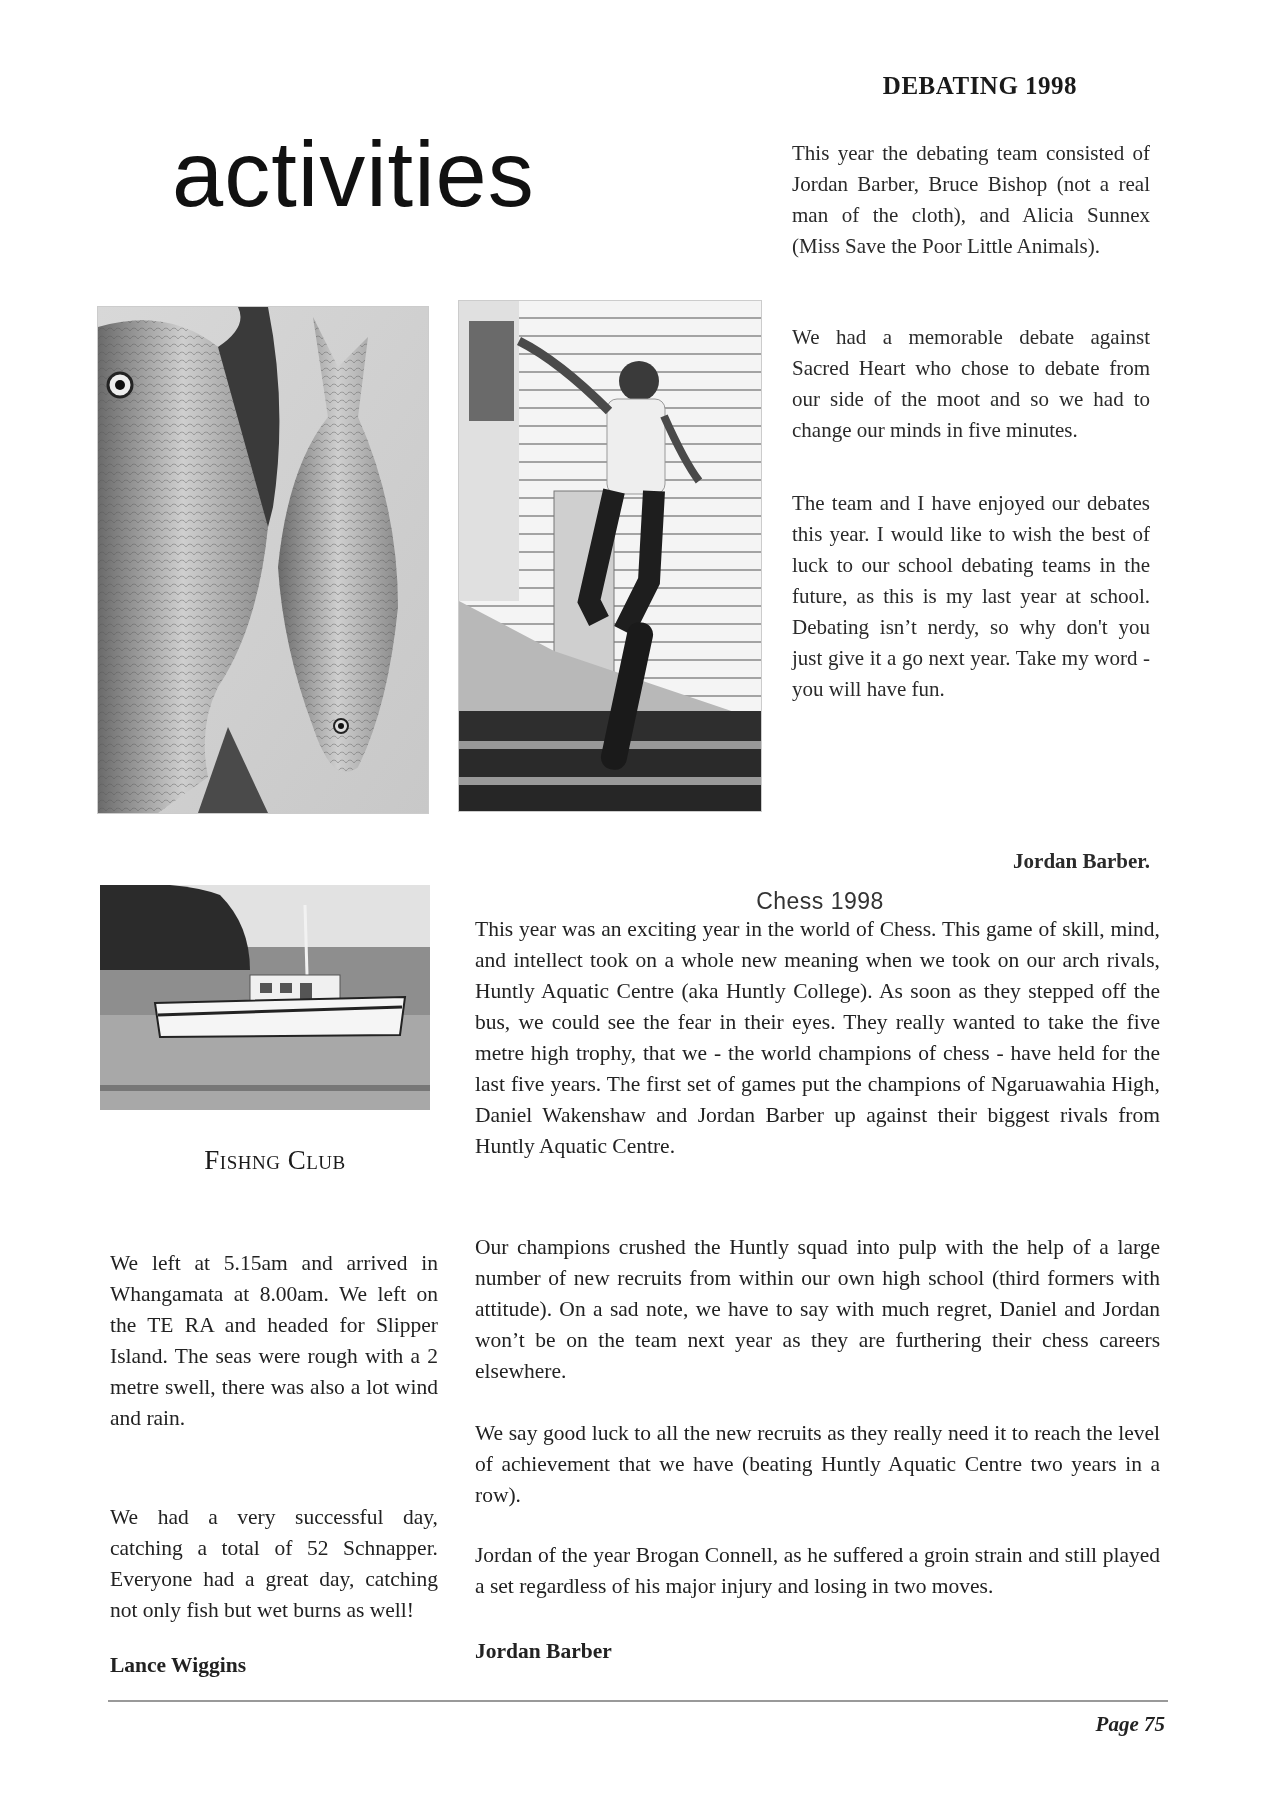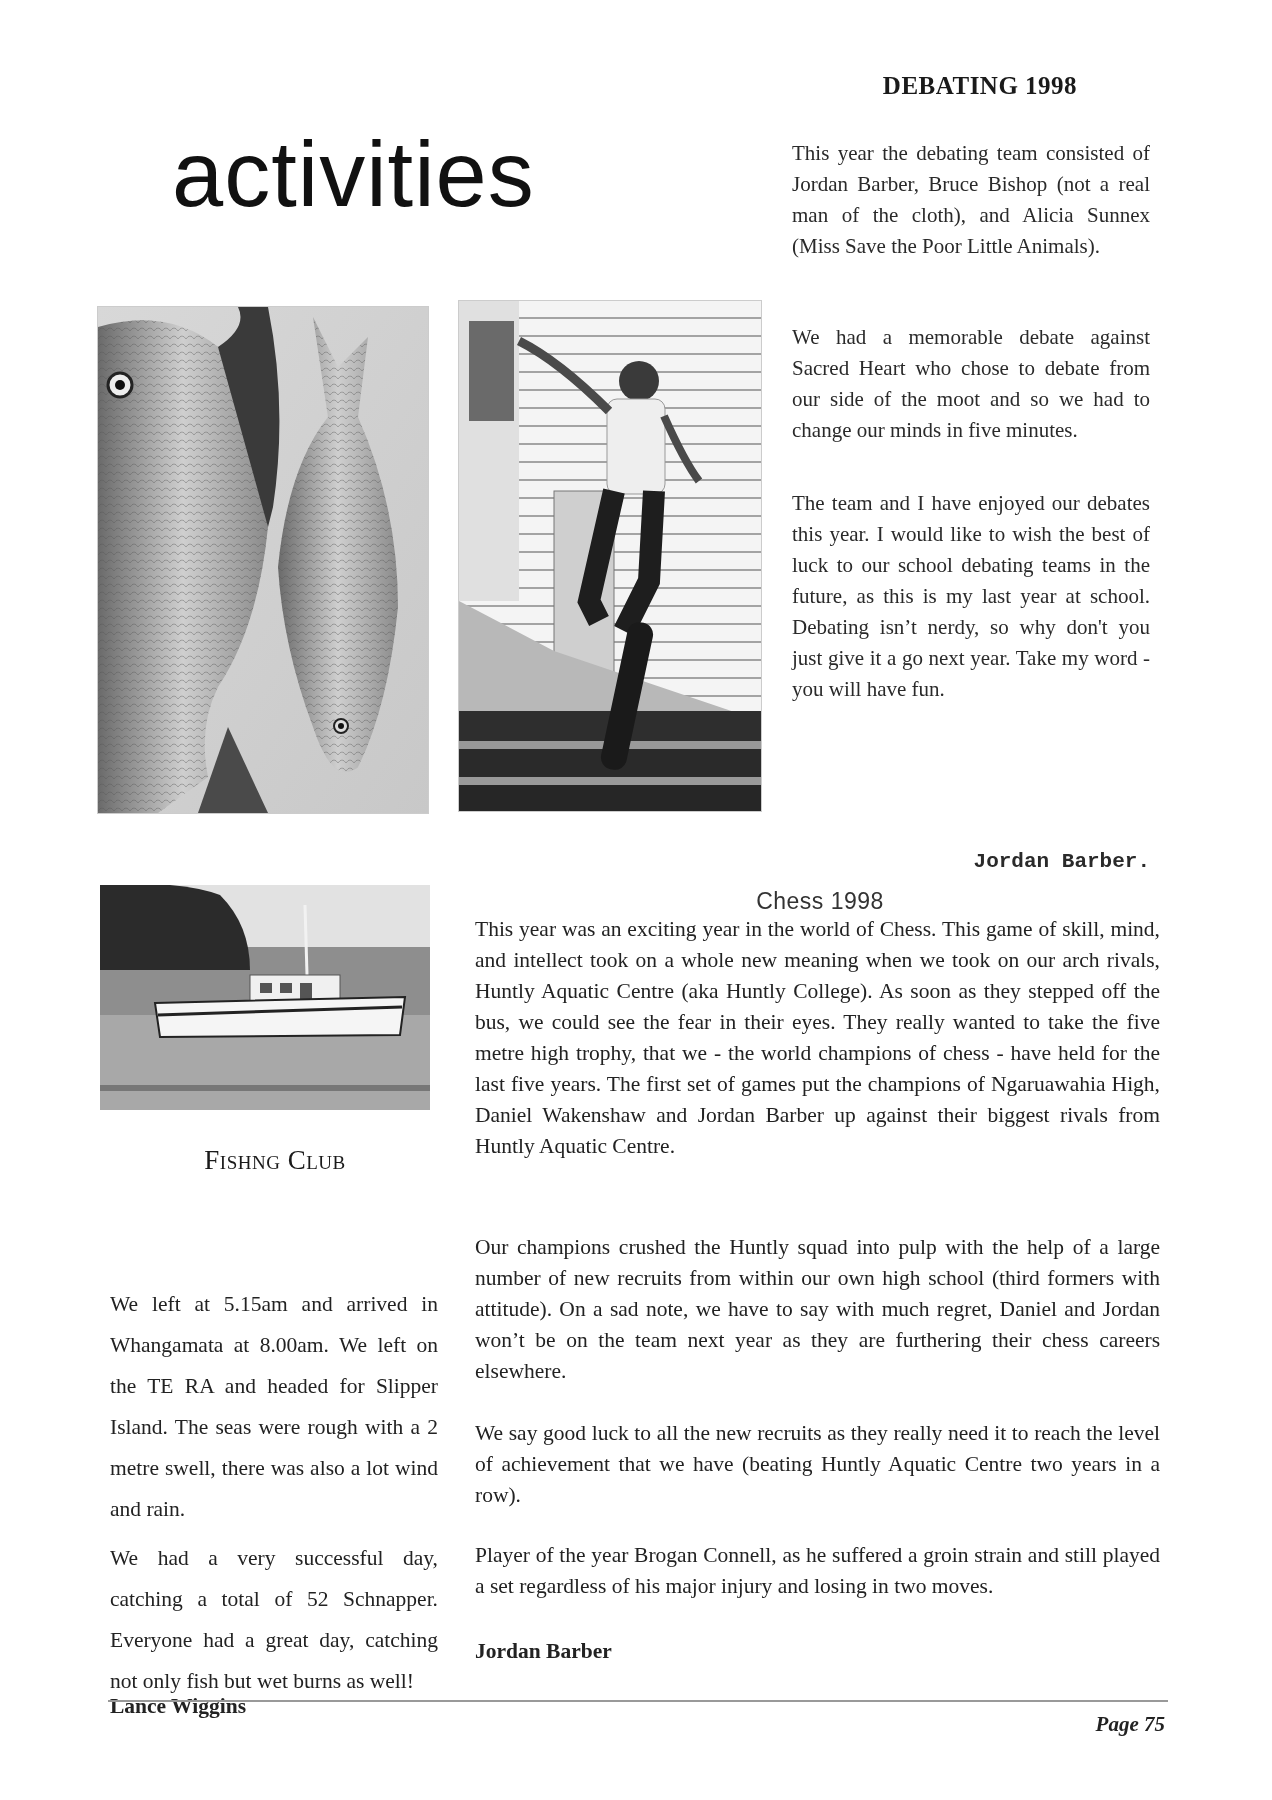--- a/index.html
+++ b/index.html
@@ -13,42 +13,42 @@
   .col-right { left: 792px; width: 358px; font-size: 21px; line-height: 31px; text-align: justify; color: #2a2a2a; }
   .col-right p { margin: 0; }
   .sig { font-weight: bold; font-size: 21px; text-align: right; }
   .photo { border: 1px solid #ccc; overflow: hidden; background: #ddd; }
   .chess-head { left: 465px; top: 888px; width: 710px; text-align: center; font-size: 23px;
          font-family: "Liberation Sans Narrow", "Liberation Sans", sans-serif; color: #333; letter-spacing: 0.5px; }
   .col-chess { left: 475px; width: 685px; font-size: 21.5px; line-height: 31px; text-align: justify; color: #222; }
   .col-chess p { margin: 0; }
   .fish-head { left: 95px; top: 1140px; width: 360px; text-align: center; font-weight: normal; font-size: 27px;
          line-height: 40px; letter-spacing: 0.5px; font-variant: small-caps; }
-  .col-fish { left: 110px; width: 328px; font-size: 21.5px; line-height: 41px; text-align: justify; color: #222; margin-top: 36px; }
+  .col-fish { left: 110px; width: 328px; font-size: 21.5px; line-height: 31px; text-align: justify; color: #222; }
   .col-fish p { margin: 0; }
   .rule { left: 108px; top: 1700px; width: 1060px; height: 0; border-top: 2px solid #999; }
   .page-num { left: 1080px; top: 1712px; width: 85px; text-align: right; font-style: italic; font-weight: bold;
          font-size: 21px; color: #222; }
 </style>
 </head>
 <body>
 
 <div class="abs title-activities">activities</div>
 
 <div class="abs h-debating">DEBATING 1998</div>
 <div class="abs col-right" style="top:138px;">
   <p>This year the debating team consisted of Jordan Barber, Bruce Bishop (not a real man of the cloth), and Alicia Sunnex (Miss Save the Poor Little Animals).</p>
 </div>
 <div class="abs col-right" style="top:322px;">
   <p>We had a memorable debate against Sacred Heart who chose to debate from our side of the moot and so we had to change our minds in five minutes.</p>
 </div>
 <div class="abs col-right" style="top:488px;">
   <p>The team and I have enjoyed our debates this year.  I would like to wish the best of luck to our school debating teams in the future, as this is my last year at school. Debating isn’t nerdy, so why don't you just give it a go next year.  Take my word - you will have fun.</p>
 </div>
-<div class="abs col-right sig" style="top:846px;font-family:Liberation Mono, monospace;">Jordan Barber.</div>
+<div class="abs col-right sig" style="top:846px;">Jordan Barber.</div>
 
 <div class="abs photo" style="left:97px; top:306px; width:330px; height:506px;">
   <svg width="330" height="506" viewBox="0 0 330 506">
     <defs>
       <linearGradient id="fbg" x1="0" y1="0" x2="1" y2="1">
         <stop offset="0" stop-color="#d8d8d8"></stop>
           <stop offset="1" stop-color="#c8c8c8"></stop>
       </linearGradient>
       <linearGradient id="fbody" x1="0" y1="0" x2="1" y2="0">
         <stop offset="0" stop-color="#6a6a6a"></stop>
@@ -133,18 +133,18 @@
 <div class="abs col-chess" style="top:914px;">
   <p>This year was an exciting year in the world of Chess.  This game of skill, mind, and intellect took on a whole new meaning when we took on our arch rivals, Huntly Aquatic Centre (aka Huntly College).  As soon as they stepped off the bus, we could see the fear in their eyes.  They really wanted to take the five metre high trophy, that we - the world champions of chess - have held for the last five years.  The first set of games put the champions of Ngaruawahia High, Daniel Wakenshaw and Jordan Barber up against their biggest rivals from Huntly Aquatic Centre.</p>
 </div>
 <div class="abs col-chess" style="top:1232px;">
   <p>Our champions crushed the Huntly squad into pulp with the help of a large number of new recruits from within our own high school (third formers with attitude).  On  a sad note, we have to say with much regret, Daniel and Jordan won’t be on the team next year as they are furthering their chess careers elsewhere.</p>
 </div>
 <div class="abs col-chess" style="top:1418px;">
   <p>We say good luck to all the new recruits as they really need it to reach the level of achievement that we have (beating Huntly Aquatic Centre two years in a row).</p>
 </div>
 <div class="abs col-chess" style="top:1540px;">
-  <p>Player of the year Brogan Connell, as he suffered a groin strain and still played a set regardless of his major injury and losing in two moves.</p>
+  <p>Jordan of the year Brogan Connell, as he suffered a groin strain and still played a set regardless of his major injury and losing in two moves.</p>
 </div>
 <div class="abs col-chess sig" style="top:1636px;">Jordan Barber</div>
 
 <div class="abs rule"></div>
 <div class="abs page-num">Page 75</div>
 
 </body></html>

